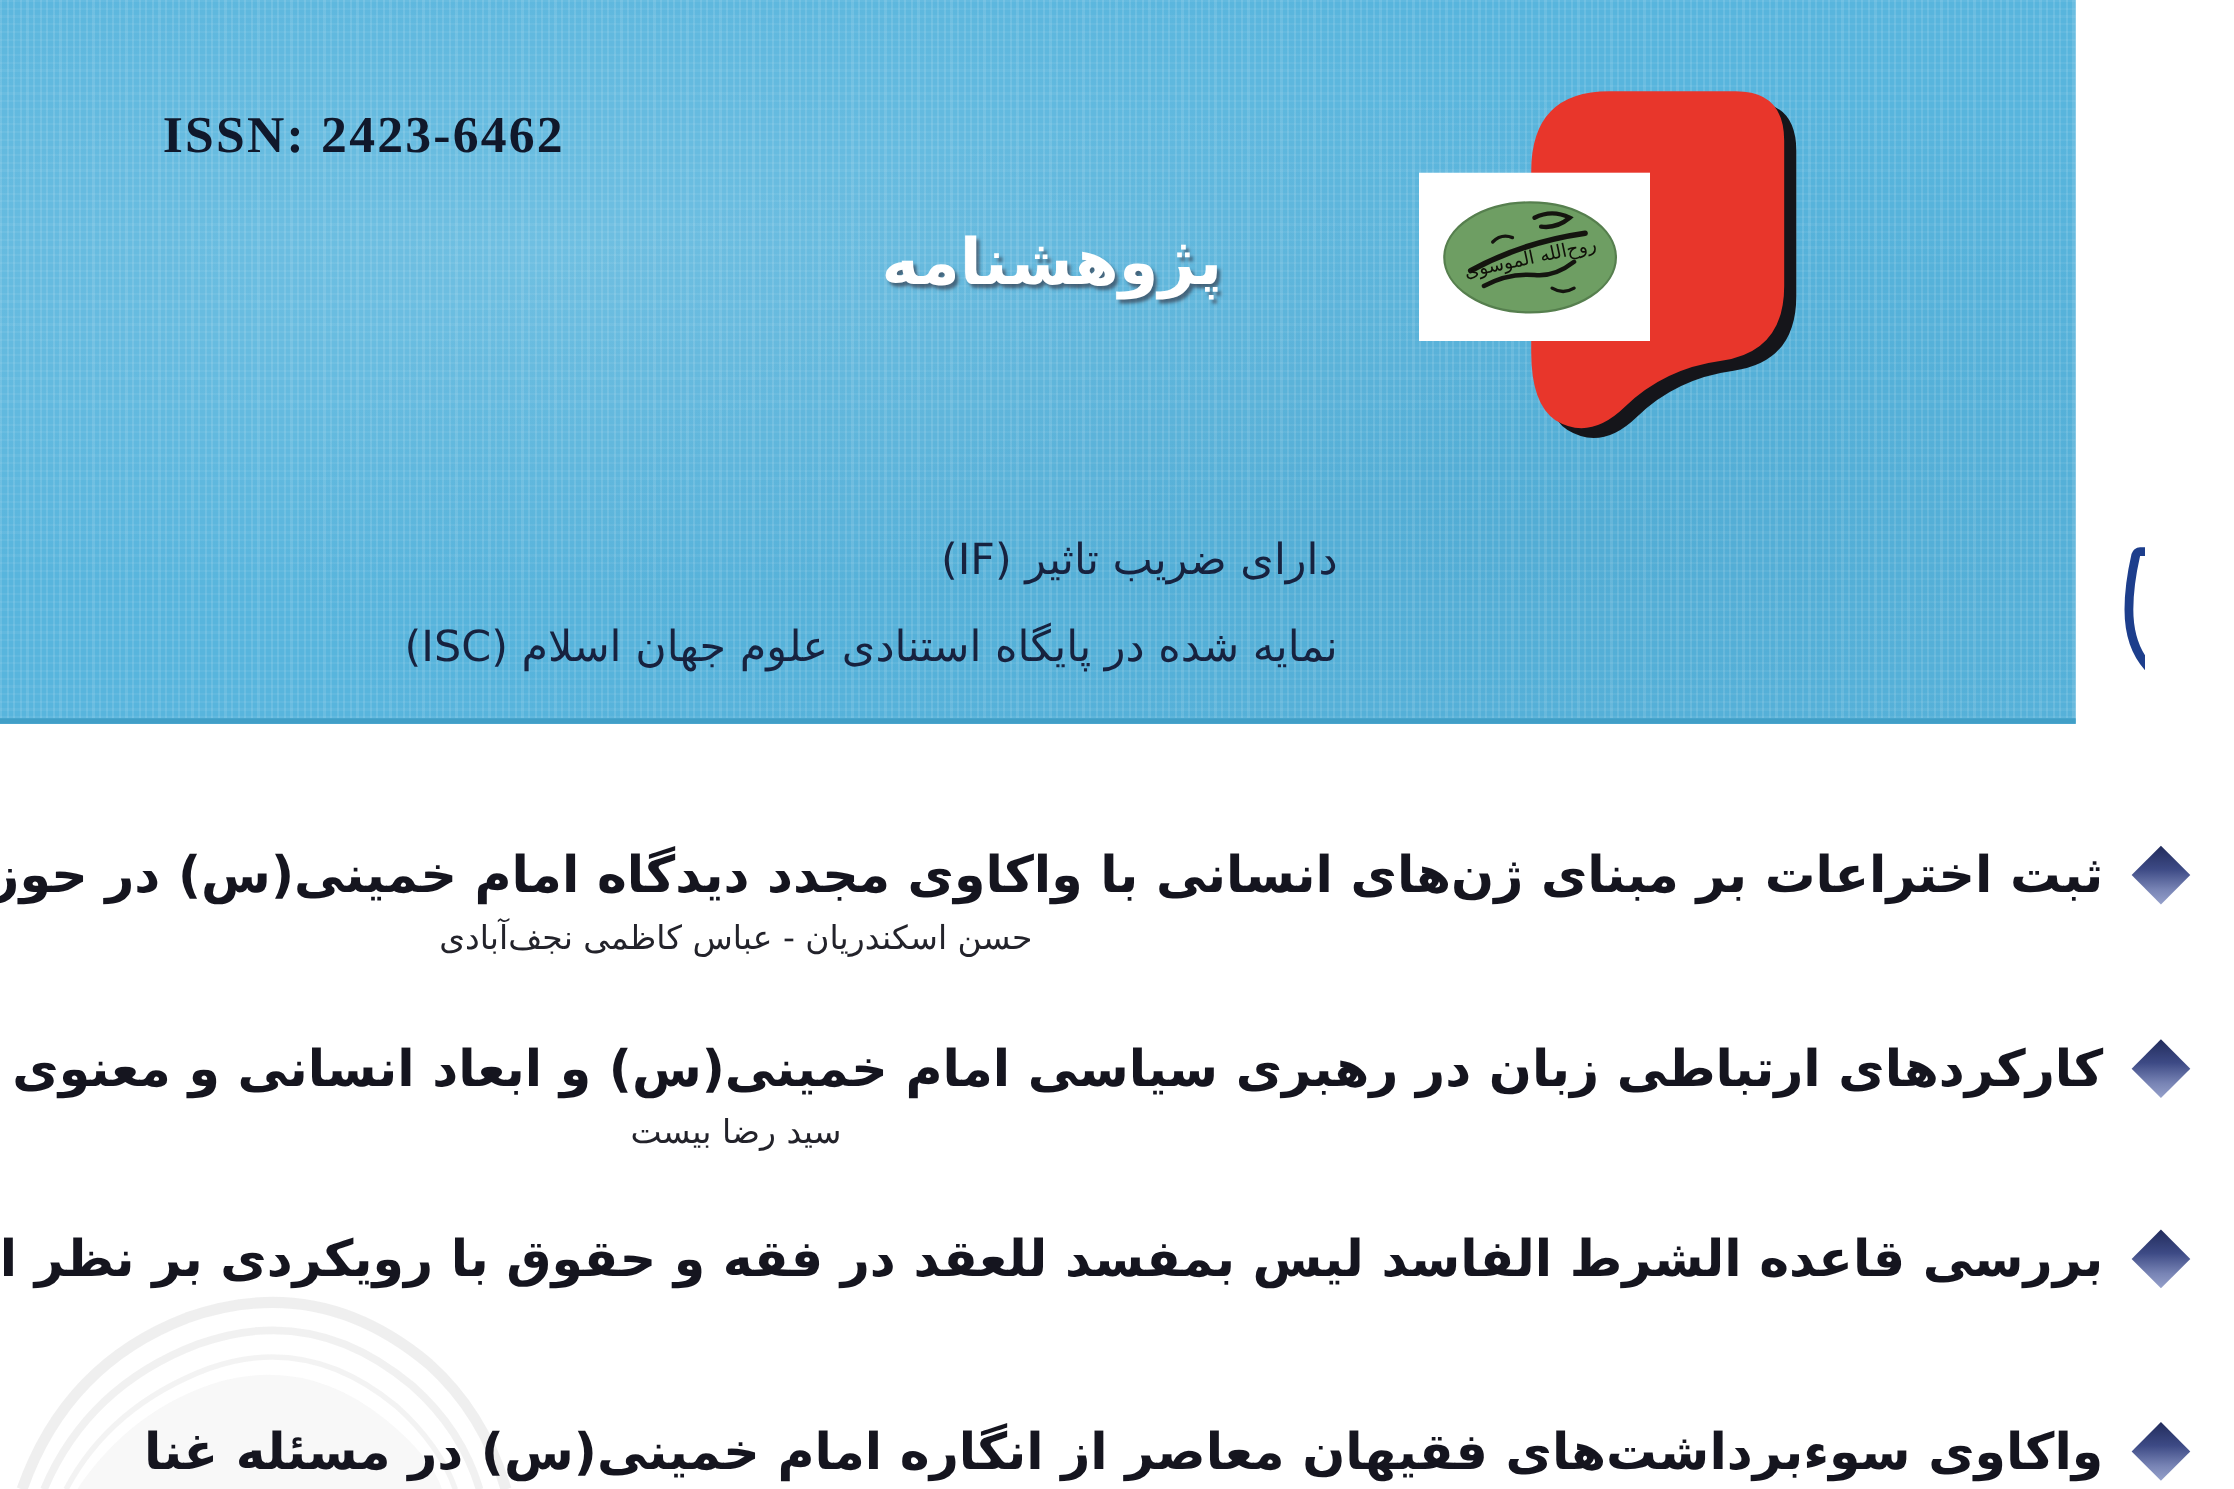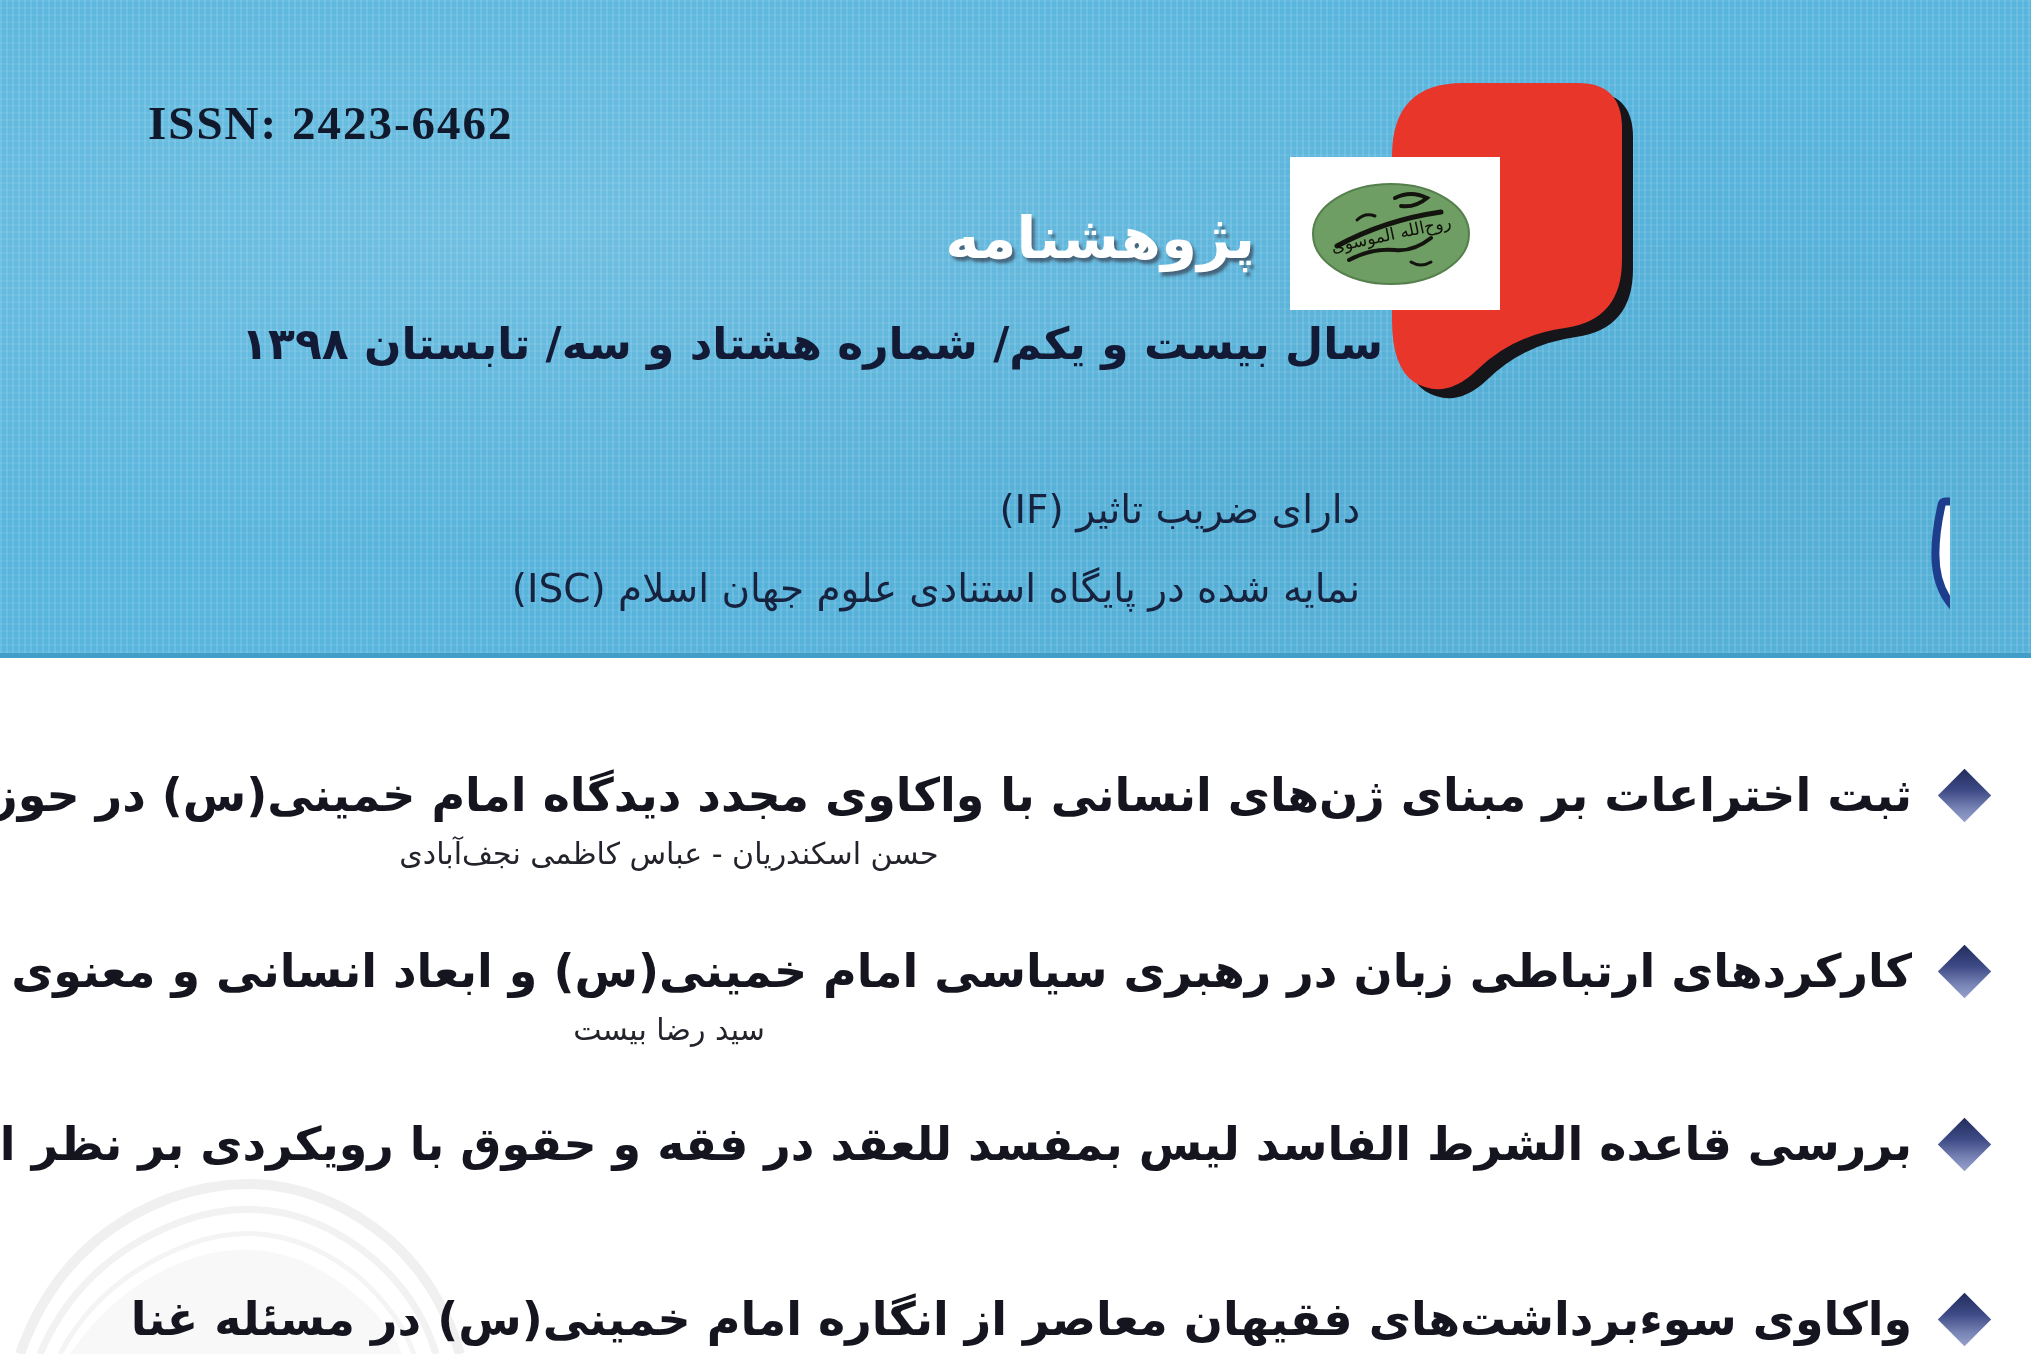--- a/index.html
+++ b/index.html
@@ -2,21 +2,21 @@
 <html lang="fa"><head>
 <meta charset="utf-8">
 <style>
   html,body{margin:0;padding:0;background:#888;}
   .page{
     position:relative;width:2031px;height:1354px;overflow:hidden;background:#ffffff;
     font-family:"DejaVu Sans",sans-serif;
   }
   
   .banner{
-    position:absolute;left:0;top:0;width:2031px;height:653px;
+    position:absolute;left:0;top:0;width:1887px;height:653px;
     background-color:#58b5dd;
     background-image:
       repeating-linear-gradient(90deg, rgba(255,255,255,.11) 0px, rgba(255,255,255,.11) 2px, rgba(0,0,0,0) 2px, rgba(0,0,0,0) 6px),
       repeating-linear-gradient(0deg, rgba(255,255,255,.06) 0px, rgba(255,255,255,.06) 2px, rgba(0,0,0,0) 2px, rgba(0,0,0,0) 7px),
       radial-gradient(ellipse at 25% 35%, rgba(255,255,255,.14), rgba(0,0,0,0) 55%),
       radial-gradient(ellipse at 75% 75%, rgba(0,40,80,.06), rgba(0,0,0,0) 60%);
     border-bottom:5px solid #419fc7;
   }
   .issn{
     position:absolute;left:148px;top:96px;
@@ -76,21 +76,20 @@
 </head>
 <body>
 
 <div class="page">
 
   <div class="banner">
 
     <div class="issn">ISSN: 2423-6462</div>
 
     <div class="masthead-word fa">پژوهشنامه</div>
-    <div class="issue-line fa">سال بیست و یکم/ شماره هشتاد و سه/ تابستان ۱۳۹۸</div>
     <div class="impact-line fa">دارای ضریب تاثیر (IF)</div>
     <div class="index-line fa">نمایه شده در پایگاه استنادی علوم جهان اسلام (ISC)</div>
 
     <svg class="logo-svg" width="430" height="350" viewBox="0 0 430 350">
 
       <g transform="translate(11,9)">
         <path fill="#15151a" d="M 218,13 L 333,13 Q 377,13 377,58 L 377,190 Q 377,250 320,258
              Q 268,265 232,300 Q 200,331 169,312 Q 147,297 147,250 L 147,86 Q 147,13 218,13 Z"></path>
       </g>
 

